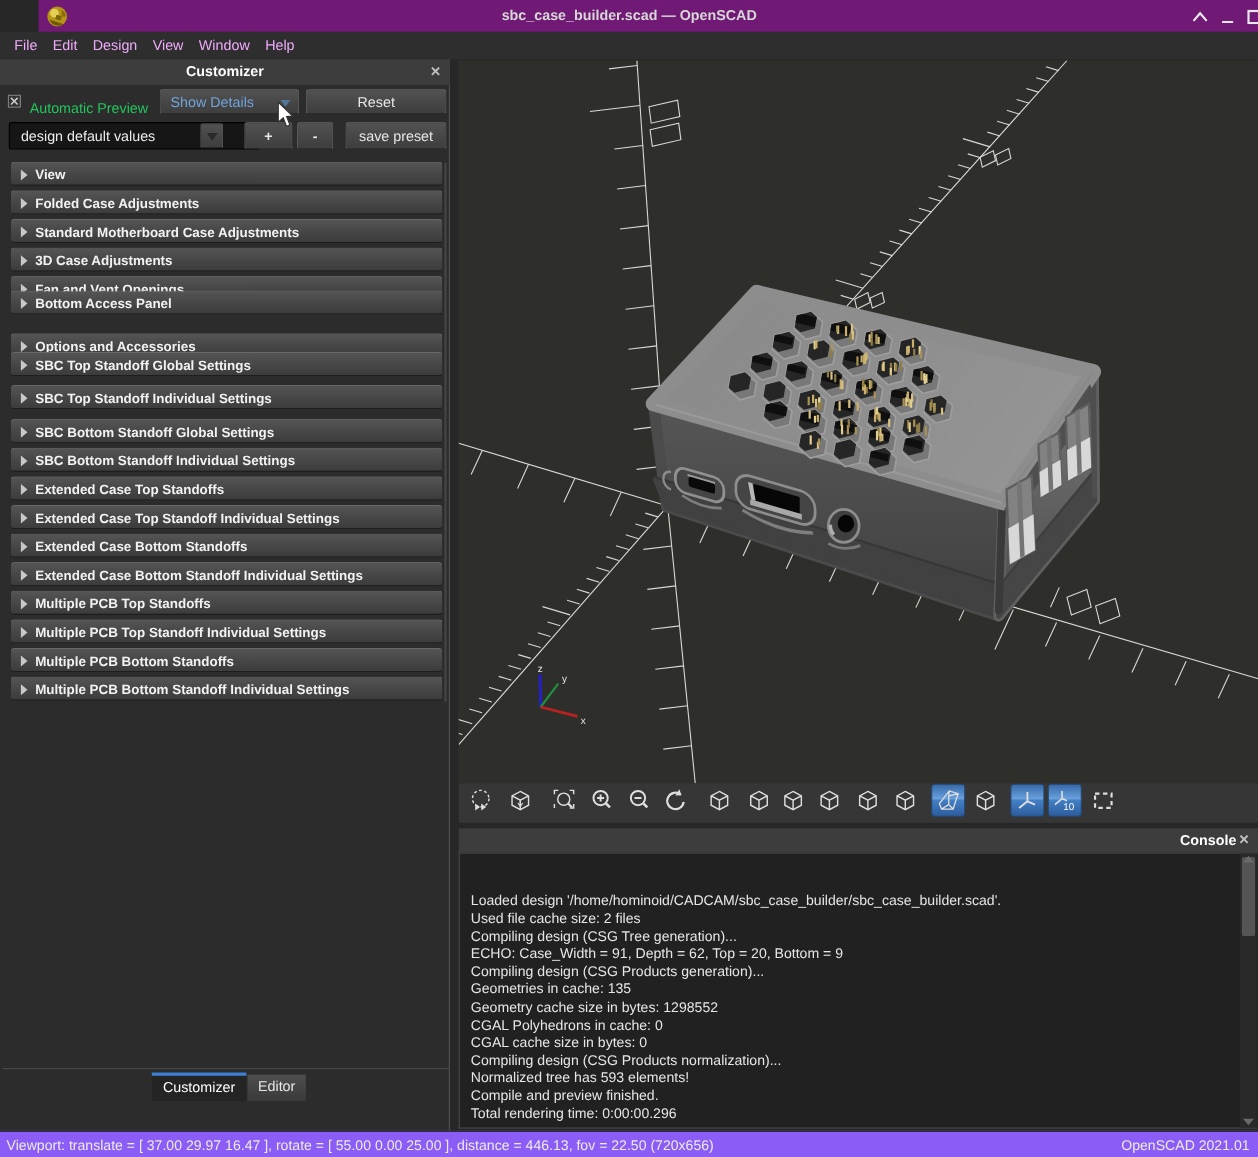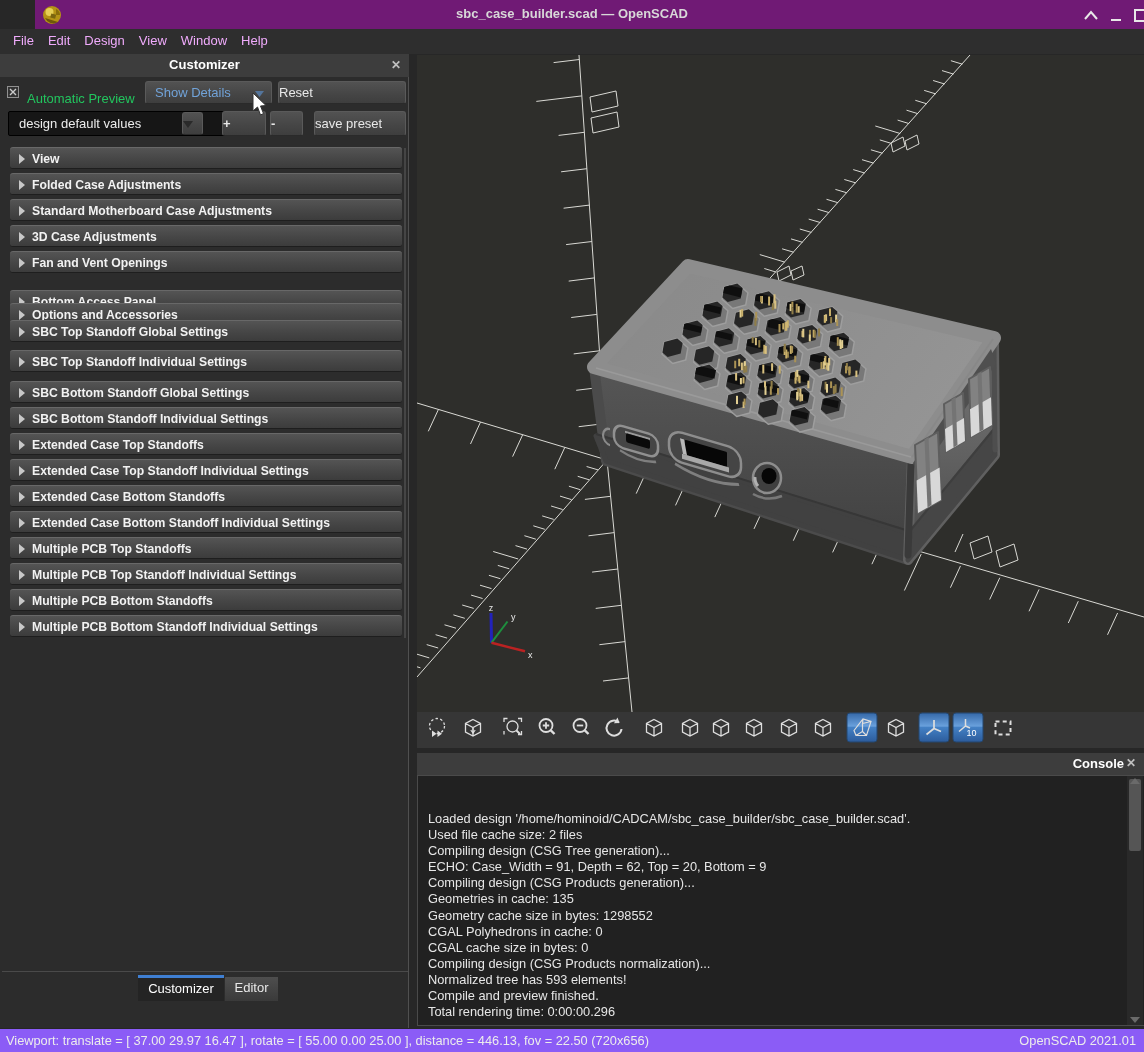--- a/index.html
+++ b/index.html
@@ -3,21 +3,21 @@
 * { margin:0; padding:0; box-sizing:border-box; }
 body { width:1144px; height:1052px; background:#272727; font-family:"Liberation Sans",sans-serif; position:relative; overflow:hidden; }
 .abs { position:absolute; }
 #titlebar { left:0; top:0; width:1144px; height:29px; background:#701a75;margin-left:35px; }
 #title { width:1074px; text-align:center; color:#d8d8d8; font-size:13px; line-height:28px; font-weight:bold;}
 #menubar { left:0; top:29px; width:1144px; height:25px; background:#2e2e2e; color:#f0abfc; font-size:13px; }
 #menubar span { display:inline-block; padding:4px 7px; }
 #panel { left:0; top:54px; width:409px; height:974px; background:#2c2c2c; border-right:1px solid #505050; }
 #custhead { left:0; top:54px; width:409px; height:23px; background:#3d3d3d; color:#fff; font-size:13px; font-weight:bold; text-align:center; line-height:22px; }
 #custhead .x { position:absolute; right:8px; top:0; color:#c0c0c0; font-weight:bold; font-size:12px;}
-.btn { position:absolute; background:linear-gradient(#525252,#454545 60%,#3e3e3e); border:1px solid #5a5a5a; border-bottom-color:#2a2a2a; border-radius:3px; color:#e8e8e8; font-size:13px; }
+.btn { position:absolute; background:linear-gradient(#525252,#454545 60%,#3e3e3e); border:1px solid #5a5a5a; border-bottom-color:#2a2a2a; border-radius:3px; color:#e8e8e8; font-size:13px; text-align:center; }
 .bar { position:absolute; left:10px; width:392px; height:22px; border-radius:3px;
    background:linear-gradient(#545454,#464646 55%,#3c3c3c); border-top:1px solid #686868; border-bottom:1px solid #1e1e1e;
    color:#f2f2f2; font-size:12.2px; font-weight:bold; line-height:22px; padding-left:22px; }
 .arr { position:absolute; left:9px; top:6px; width:0; height:0; border-left:6px solid #c8c8c8; border-top:5px solid transparent; border-bottom:5px solid transparent; }
 #vp { left:417px; top:55px; width:727px; height:657px; background:#2e2e2b; border-left:1px solid #3c3c3c;}
 #toolbar { left:417px; top:712px; width:727px; height:36px; background:#363636; }
 #conhead { left:417px; top:753px; width:727px; height:22px; background:#3d3d3d; color:#fff; font-weight:bold; font-size:13px; text-align:right; line-height:21px; padding-right:20px; }
 #conbody { left:417px; top:775px; width:727px; height:251px; background:#212121; border:1px solid #4a4a4a; border-right:none; color:#e6e6e6; font-size:12.8px; }
 #conbody .txt { position:absolute; left:10px; top:35px; line-height:16.1px; white-space:pre; }
 #statusbar { left:0; top:1028px; width:1144px; height:24px; background:#8b5cf6; border-top:1px solid #262626; color:#ececec; font-size:12.8px; line-height:24px; }
@@ -58,21 +58,21 @@
       <path d="M0,0 L10,0 L5,7 Z" fill="#2a2a2a"></path>
     </svg></div>
 <div class="btn" style="left:222px;top:111px;width:44px;height:25px;line-height:23px;font-weight:bold">+</div>
 <div class="btn" style="left:270px;top:111px;width:33px;height:25px;line-height:23px;font-weight:bold">-</div>
 <div class="btn" style="left:314px;top:111px;width:92px;height:25px;line-height:23px">save preset</div>
 <div class="bar" style="top:147px"><span class="arr"></span>View</div>
 <div class="bar" style="top:173px"><span class="arr"></span>Folded Case Adjustments</div>
 <div class="bar" style="top:199px"><span class="arr"></span>Standard Motherboard Case Adjustments</div>
 <div class="bar" style="top:225px"><span class="arr"></span>3D Case Adjustments</div>
 <div class="bar" style="top:251px"><span class="arr"></span>Fan and Vent Openings</div>
-<div class="bar" style="top:290px"><span class="arr"></span>Bottom Access Panel</div>
+<div class="bar" style="top:264px"><span class="arr"></span>Bottom Access Panel</div>
 <div class="bar" style="top:303px"><span class="arr"></span>Options and Accessories</div>
 <div class="bar" style="top:320px"><span class="arr"></span>SBC Top Standoff Global Settings</div>
 <div class="bar" style="top:350px"><span class="arr"></span>SBC Top Standoff Individual Settings</div>
 <div class="bar" style="top:381px"><span class="arr"></span>SBC Bottom Standoff Global Settings</div>
 <div class="bar" style="top:407px"><span class="arr"></span>SBC Bottom Standoff Individual Settings</div>
 <div class="bar" style="top:433px"><span class="arr"></span>Extended Case Top Standoffs</div>
 <div class="bar" style="top:459px"><span class="arr"></span>Extended Case Top Standoff Individual Settings</div>
 <div class="bar" style="top:485px"><span class="arr"></span>Extended Case Bottom Standoffs</div>
 <div class="bar" style="top:511px"><span class="arr"></span>Extended Case Bottom Standoff Individual Settings</div>
 <div class="bar" style="top:537px"><span class="arr"></span>Multiple PCB Top Standoffs</div>

